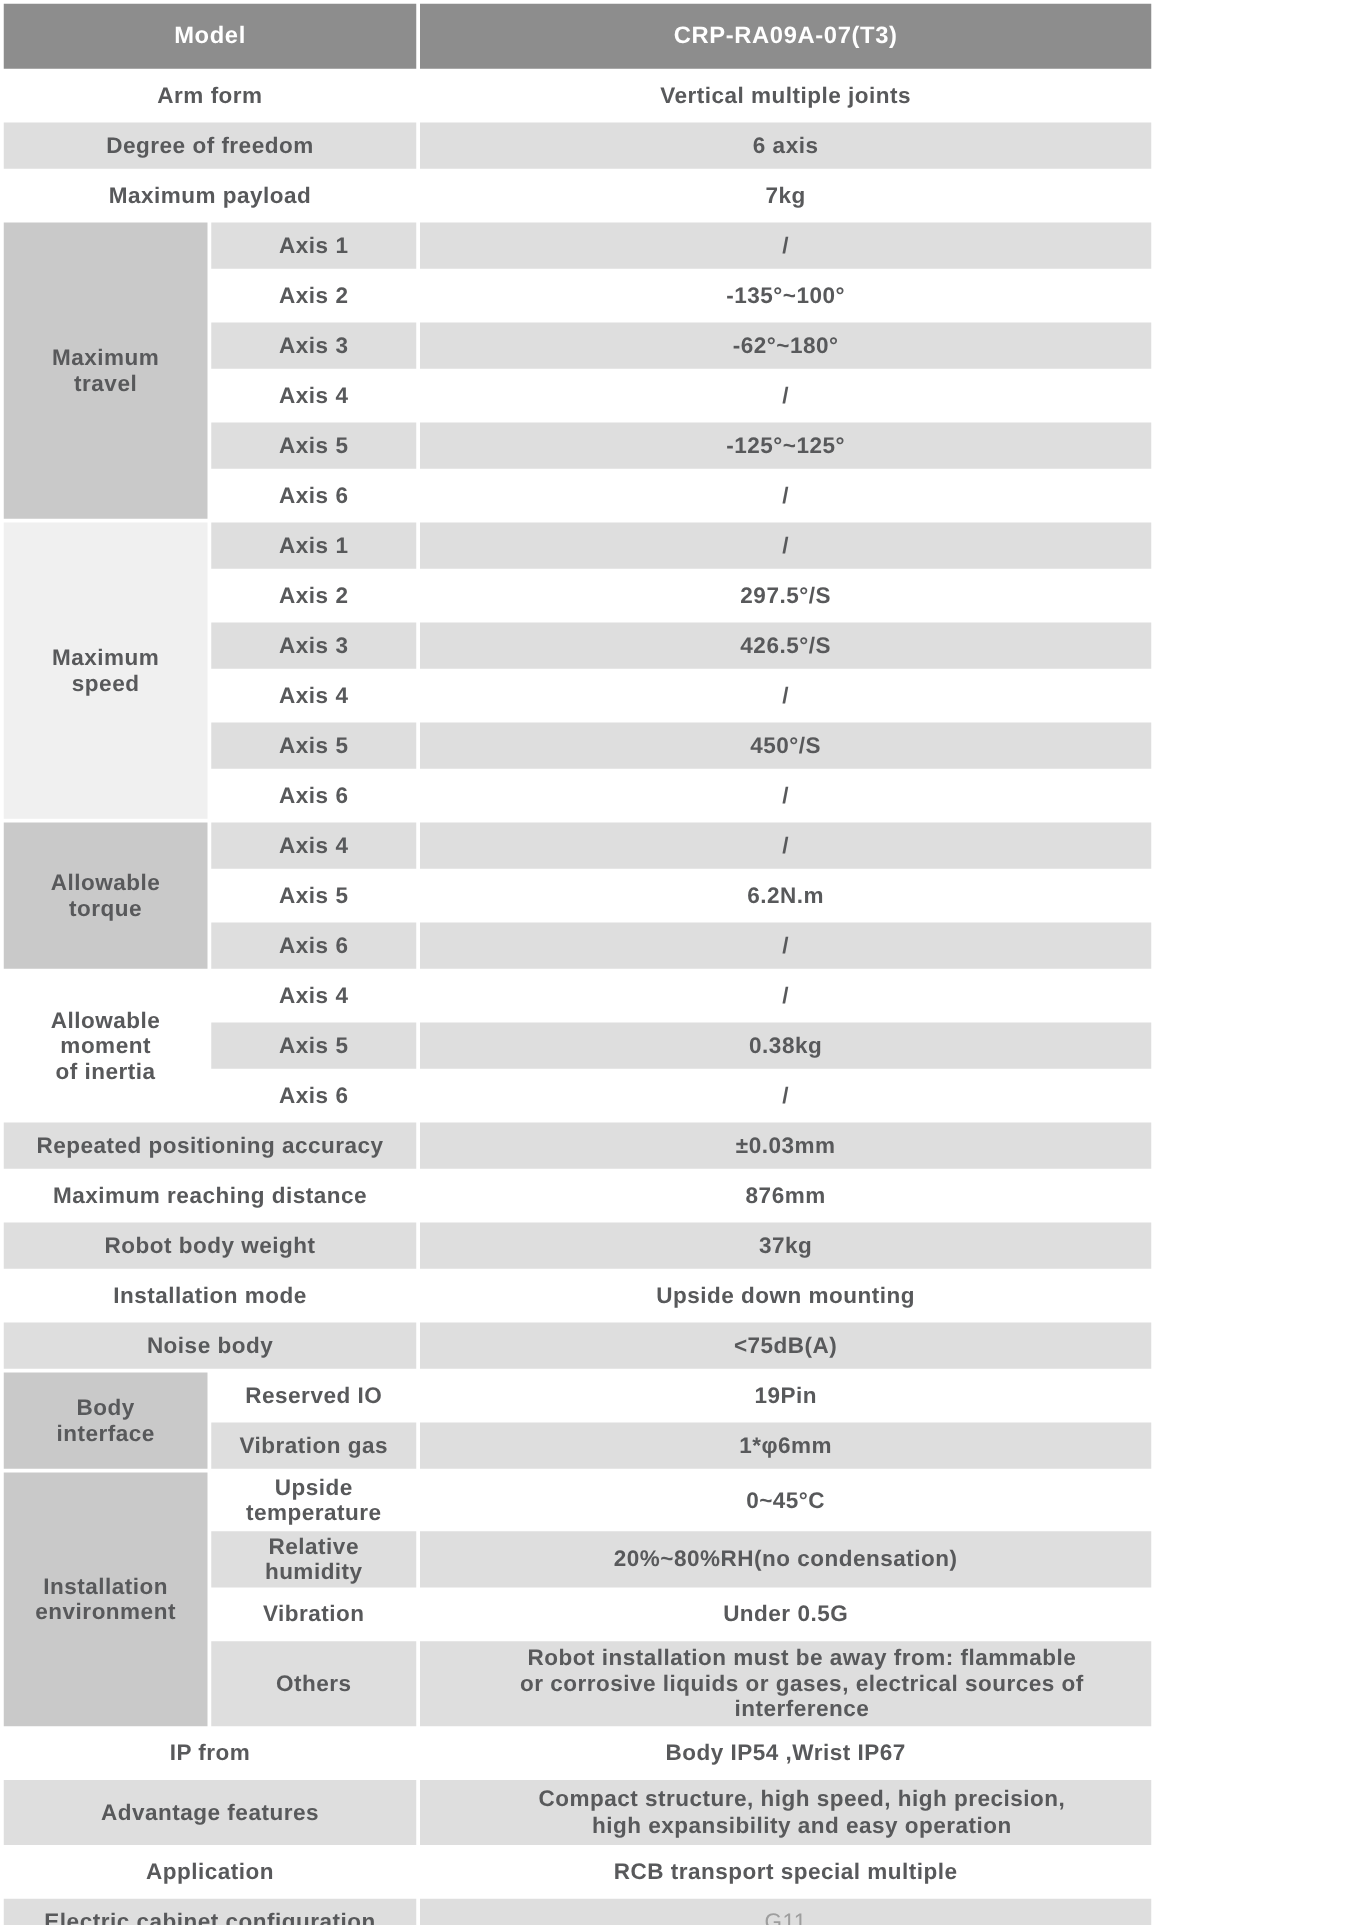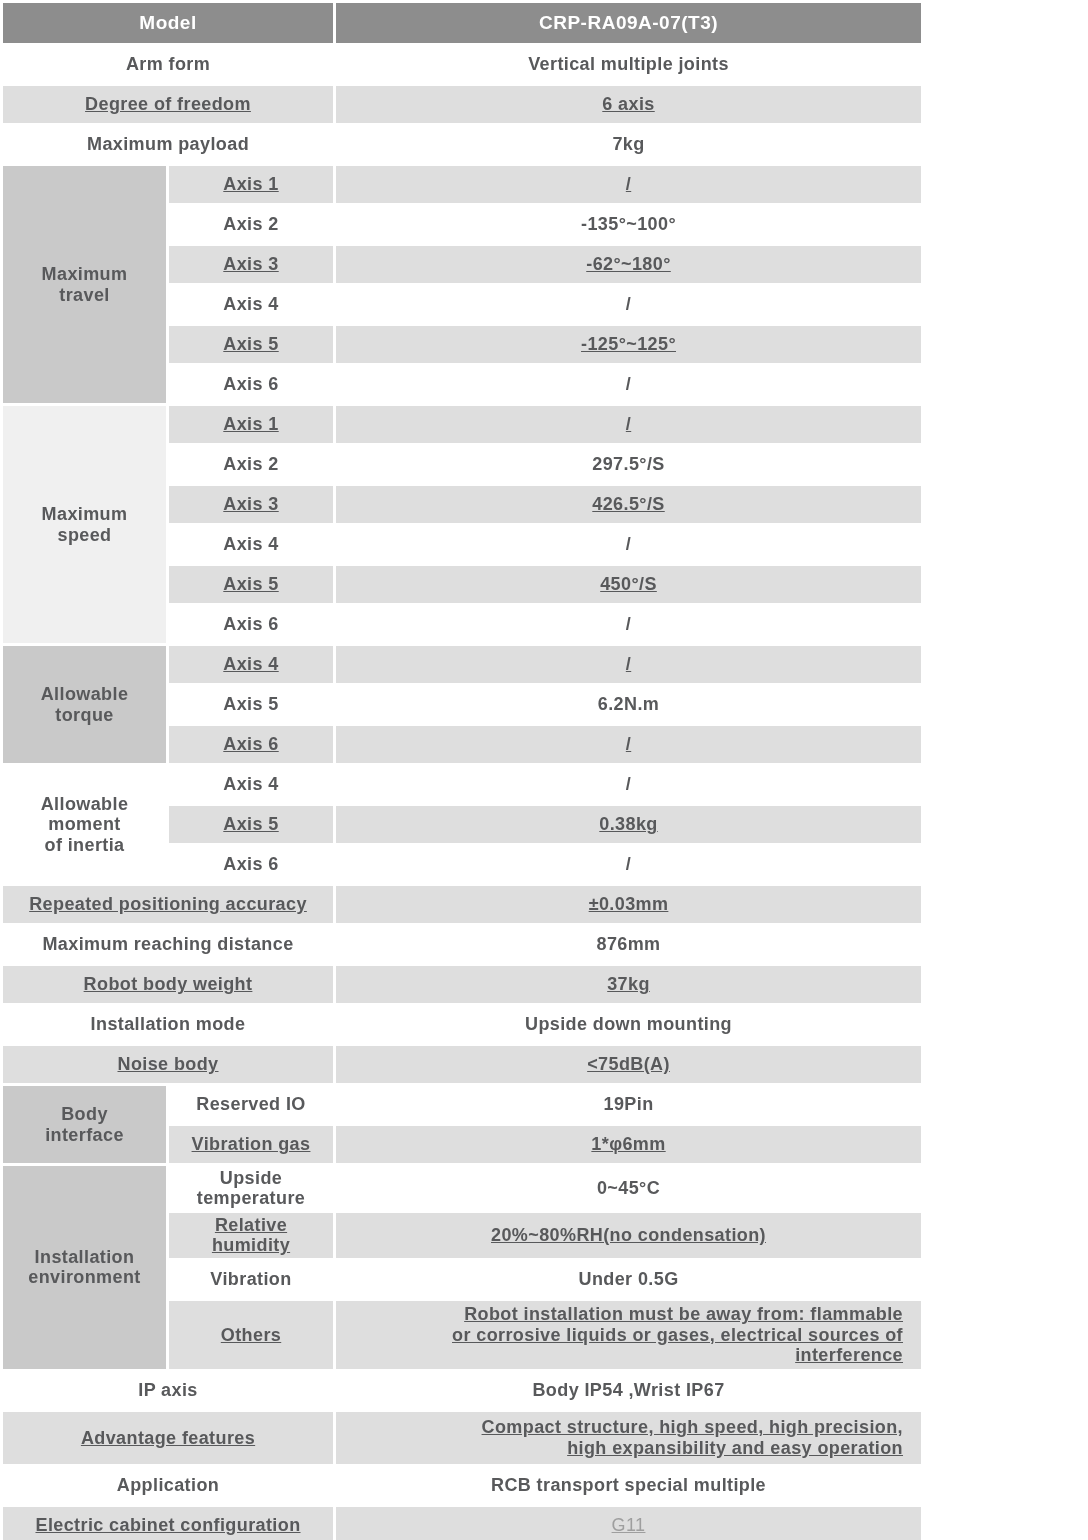--- a/index.html
+++ b/index.html
@@ -36,34 +36,34 @@
     vertical-align:middle;
     line-height:1.12;
     white-space:pre-line;
     padding:2px 4px;
     overflow:hidden;
   }
   tr{height:37px;}
   tr.row-md{height:42px;}
   tr.row-lg{height:52px;}
   tr.row-xl{height:68px;}
-  thead tr{height:40px;border-radius:12px;}
+  thead tr{height:52px;border-radius:12px;}
   td.hd{
     background:var(--header-bg);
     color:var(--header-text);
     font-size:19px;
     letter-spacing:.5px;
   }
-  td.bg-gray{background:var(--row-gray);text-decoration:underline;}
+  td.bg-gray{background:var(--row-gray);}
   td.bg-white{background:var(--row-white);}
   td.cat-dark{background:var(--cat-dark);}
   td.cat-light{background:var(--cat-light);}
   td.cat-white{background:var(--cat-white);}
   td.val-left{
-    text-align:right;
+    text-align:center;
     padding-left:44px;
     padding-right:18px;
     margin-top:36px;
   }
   td.val-muted{
     color:var(--muted-text);
     font-weight:400;
   }
 </style>
 </head>
@@ -221,21 +221,21 @@
         <td class="bg-white">Vibration</td>
         <td class="bg-white">Under 0.5G</td>
       </tr>
       <tr class="row-xl">
         <td class="bg-gray">Others</td>
         <td class="bg-gray val-left">Robot installation must be away from: flammable
 or corrosive liquids or gases, electrical sources of
 interference</td>
       </tr>
       <tr>
-        <td colspan="2" class="bg-white">IP axis</td>
+        <td colspan="2" class="bg-white">IP from</td>
         <td class="bg-white">Body IP54 ,Wrist IP67</td>
       </tr>
       <tr class="row-lg">
         <td colspan="2" class="bg-gray">Advantage features</td>
         <td class="bg-gray val-left">Compact structure, high speed, high precision,
 high expansibility and easy operation</td>
       </tr>
       <tr>
         <td colspan="2" class="bg-white">Application</td>
         <td class="bg-white">RCB transport special multiple</td>

